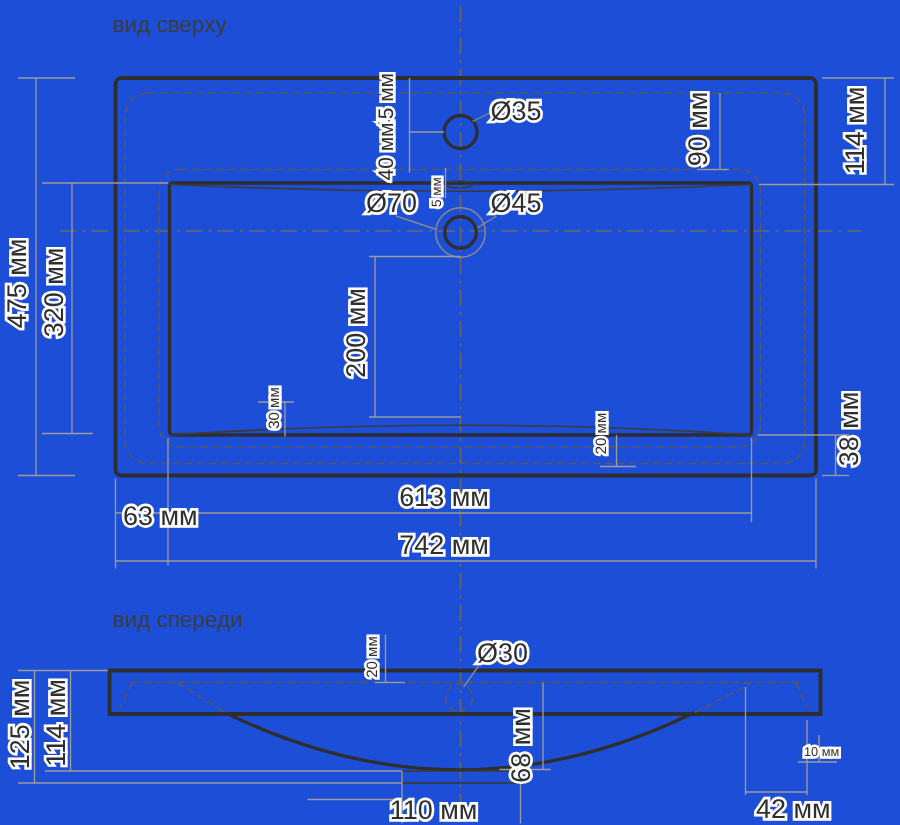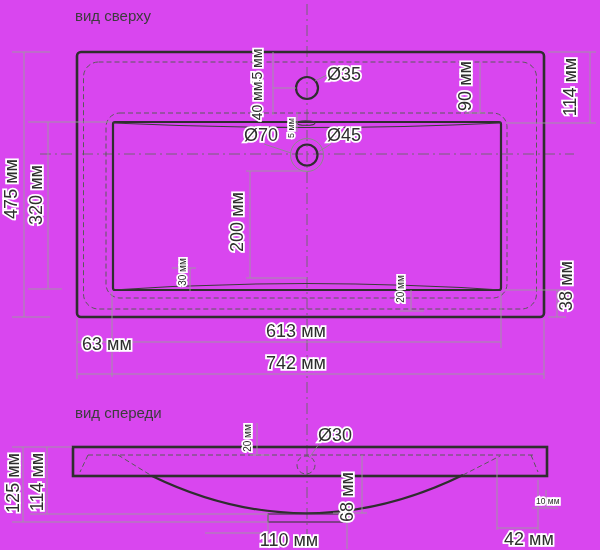--- a/index.html
+++ b/index.html
@@ -1,19 +1,19 @@
 <!DOCTYPE html>
 <html><head>
 <meta charset="utf-8">
 <style>
   html,body{margin:0;padding:0;background:#ffffff;}
   .canvas{
     position:relative;
     width:600px;height:550px;
-    background:#d946ef;
+    background:#1d4ed8;
     font-family:"Liberation Sans", sans-serif;
     overflow:hidden;
   }
   svg{display:block;}
   .outline{stroke:#2e2e2e;stroke-width:2.6;fill:none;}
   .outline-med{stroke:#2e2e2e;stroke-width:2.2;fill:none;}
   .thin{stroke:#3a3a3a;stroke-width:1.1;fill:none;}
   .hidden-edge{stroke:#5a5a5a;stroke-width:1;fill:none;stroke-dasharray:5 3;}
   .dimline{stroke:#9c9c9c;stroke-width:0.9;fill:none;}
   .leader{stroke:#8a8a8a;stroke-width:0.9;fill:none;}

